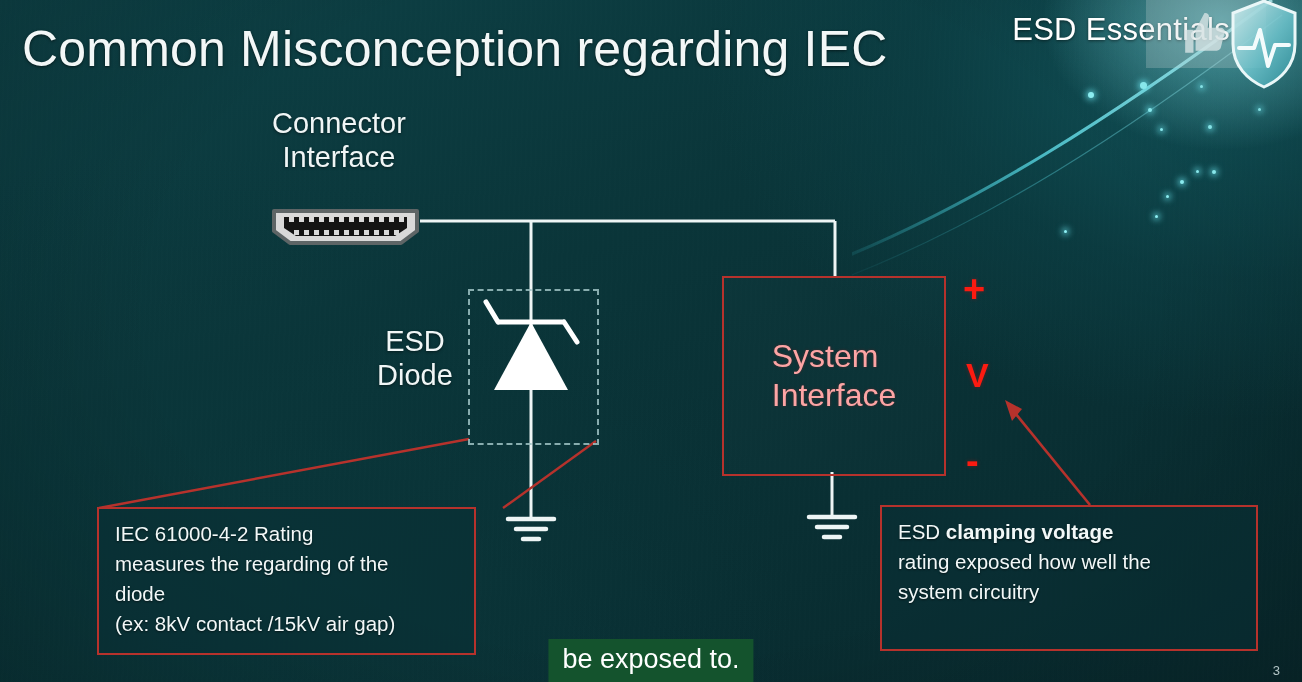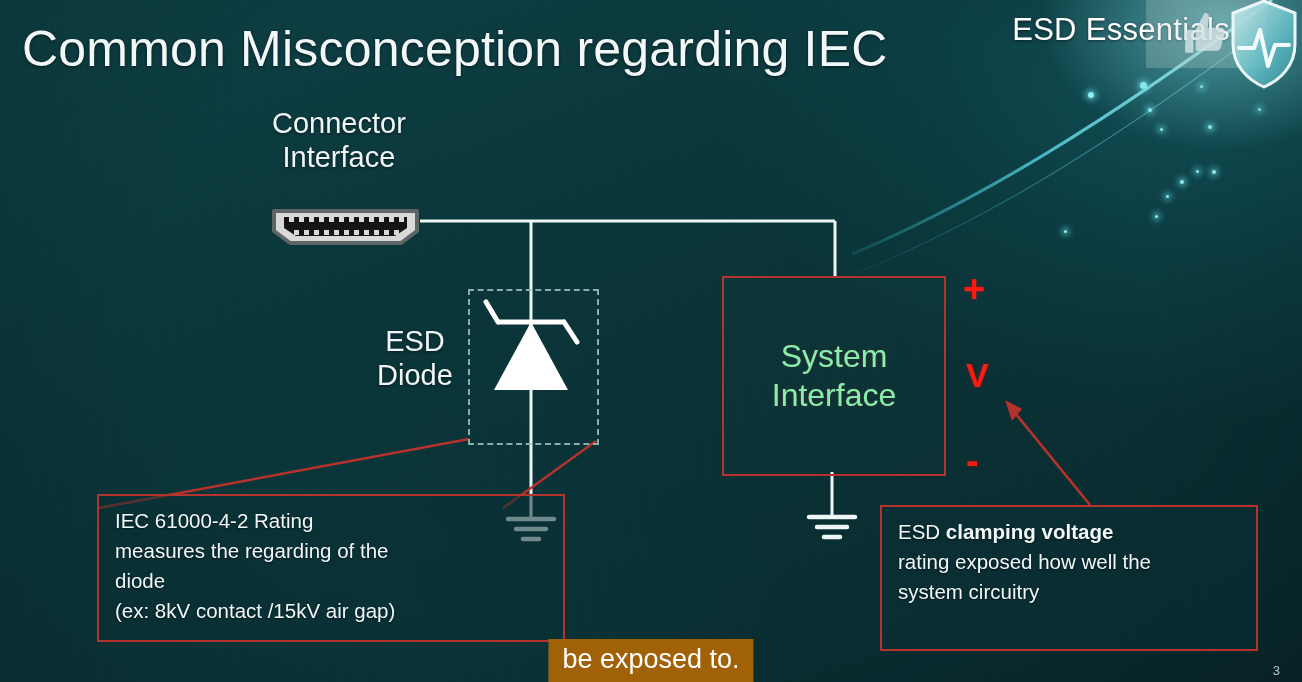--- a/index.html
+++ b/index.html
@@ -71,49 +71,49 @@
     border:2px dashed #9fc3c4;opacity:.85;
   }
 
   .syscircuit{
     position:absolute;left:722px;top:276px;width:220px;height:196px;
     border:2px solid #b6322c;
     display:flex;align-items:center;justify-content:center;
     background:rgba(255,255,255,0.012);
   }
   .syscircuit span{
-    color:#86efac;font-size:32px;line-height:1.22;text-align:center;
+    color:#fca5a5;font-size:32px;line-height:1.22;
     text-shadow:0 0 3px rgba(255,0,0,.25);
   }
 
   .pv{position:absolute;color:#fb1b11;font-weight:700;text-shadow:0 0 4px rgba(255,0,0,.3);}
   .pv-plus{left:963px;top:268px;font-size:38px;}
   .pv-v{left:966px;top:356px;font-size:34px;}
   .pv-minus{left:966px;top:440px;font-size:38px;}
 
   
   .callout{
     position:absolute;
     border:2px solid #b6322c;
     background:rgba(9,48,52,0.55);
     color:#f2f8f8;
     font-size:20.5px;line-height:1.46;
     padding:10px 14px 10px 16px;
     text-shadow:0 1px 2px rgba(0,0,0,.55);
     box-sizing:border-box;
   }
   .callout b{font-weight:700;}
-  .callout-left{left:97px;top:494px;width:468px;height:148px;}
+  .callout-left{left:97px;top:507px;width:379px;height:148px;}
   .callout-right{left:880px;top:505px;width:378px;height:146px;}
 
   
   .caption{
     position:absolute;left:50%;transform:translateX(-50%);
     bottom:0px;
-    background:#a16207;color:#fff;
+    background:#14532d;color:#fff;
     font-size:27px;line-height:1.28;
     padding:3px 14px 5px;
     white-space:nowrap;
   }
 
   .pagenum{
     position:absolute;right:22px;bottom:4px;
     color:#cfe0e0;font-size:13px;opacity:.85;
   }
 </style>

